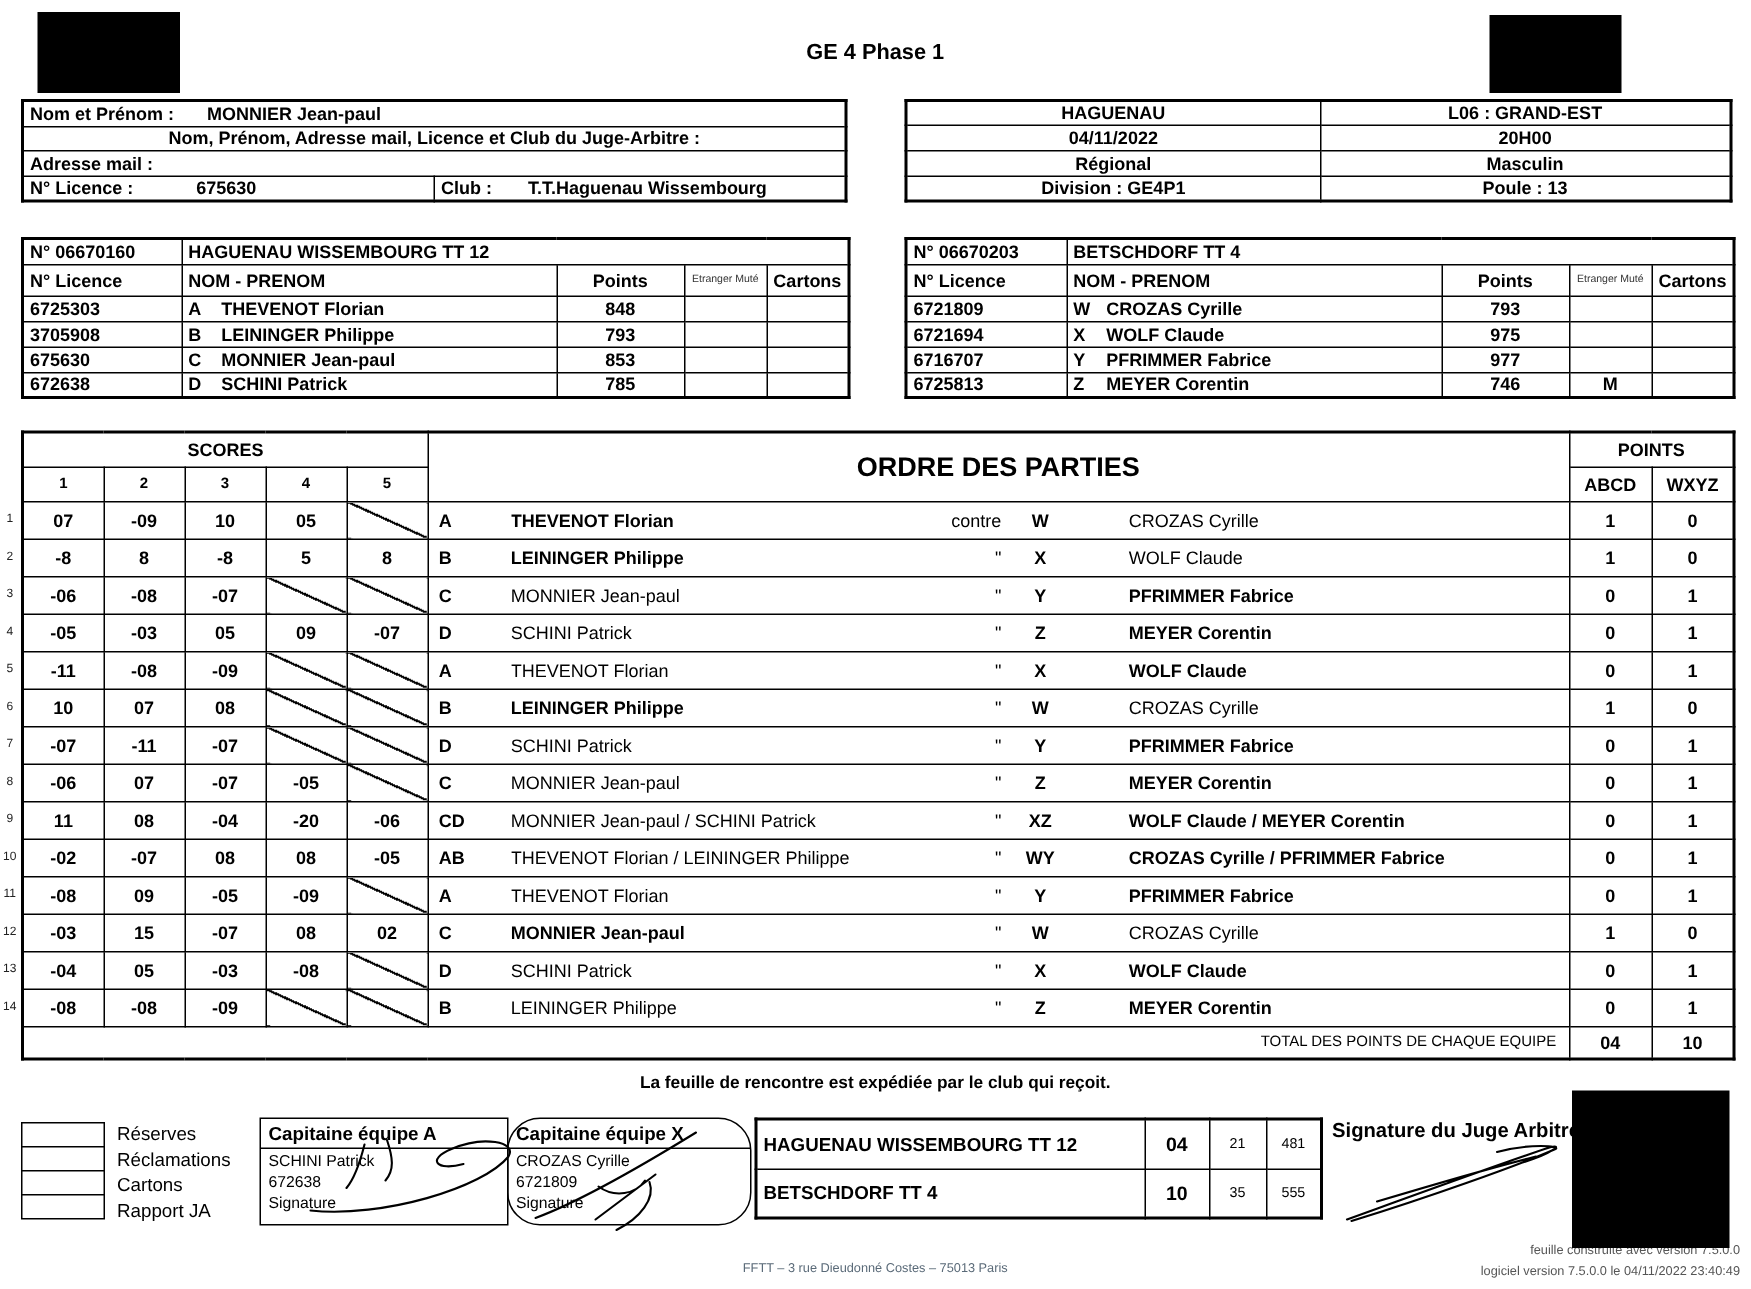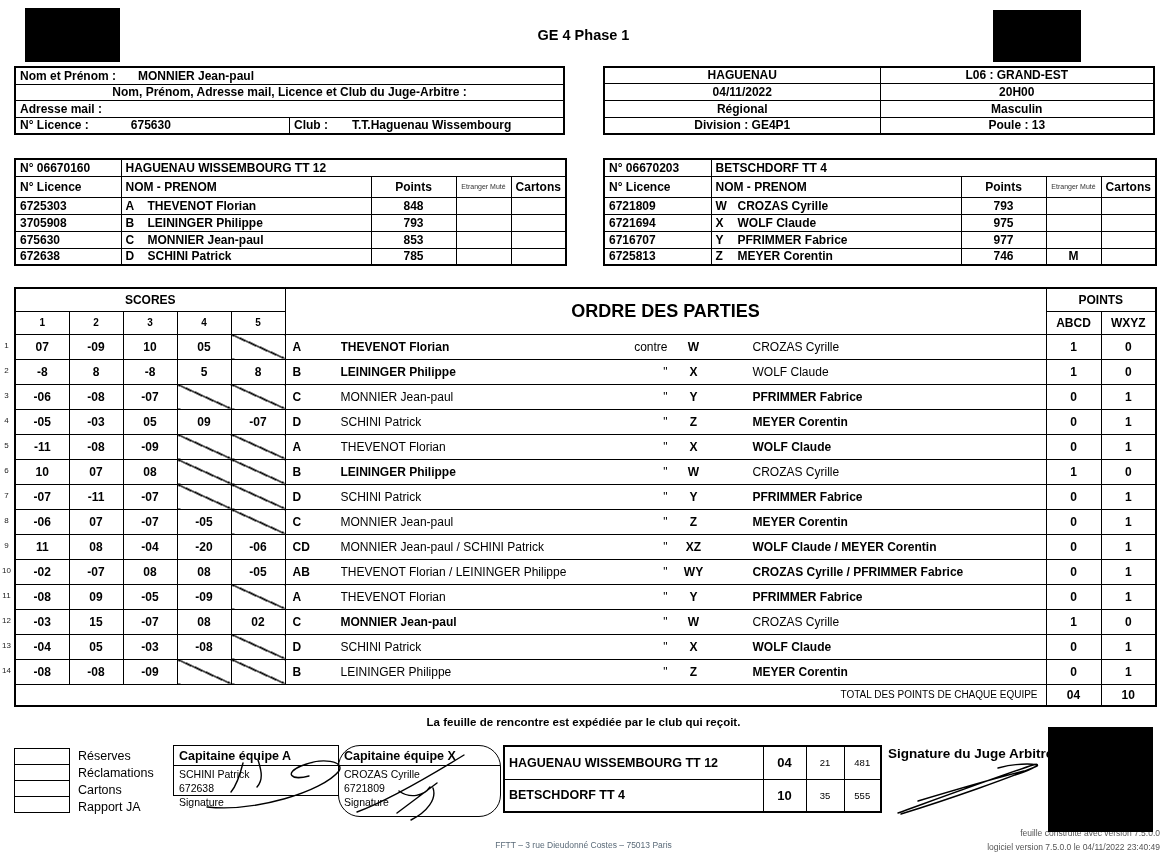--- a/index.html
+++ b/index.html
@@ -505,21 +505,21 @@
 
   <div class="chkbox" style="left:14px; top:748px;"></div>
   <div class="chkbox" style="left:14px; top:764px;"></div>
   <div class="chkbox" style="left:14px; top:780px;"></div>
   <div class="chkbox" style="left:14px; top:796px;"></div>
   <div class="chklabel" style="top:748px;">Réserves</div>
   <div class="chklabel" style="top:765px;">Réclamations</div>
   <div class="chklabel" style="top:782px;">Cartons</div>
   <div class="chklabel" style="top:799px;">Rapport JA</div>
 
-  <div class="cap" style="left:173px; top:745px; width:166px; height:51px;">
+  <div class="cap" style="left:173px; top:745px; width:166px; height:72px;">
     <div class="captitle">Capitaine équipe A</div>
     <div class="small">SCHINI Patrick</div>
     <div class="small">672638</div>
     <div class="small">Signature</div>
   </div>
   <div class="cap" style="left:338px; top:745px; width:163px; height:72px;border-radius:22px;">
     <div class="captitle">Capitaine équipe X</div>
     <div class="small">CROZAS Cyrille</div>
     <div class="small">6721809</div>
     <div class="small">Signature</div>

